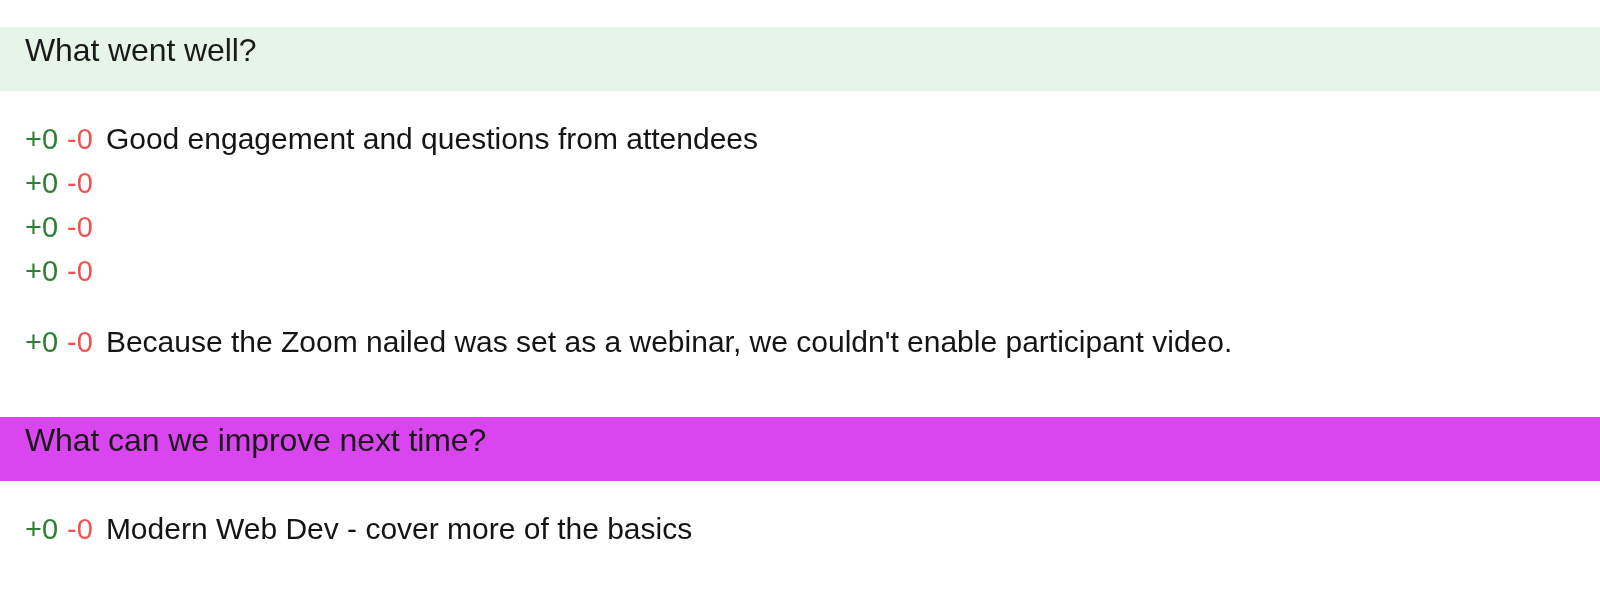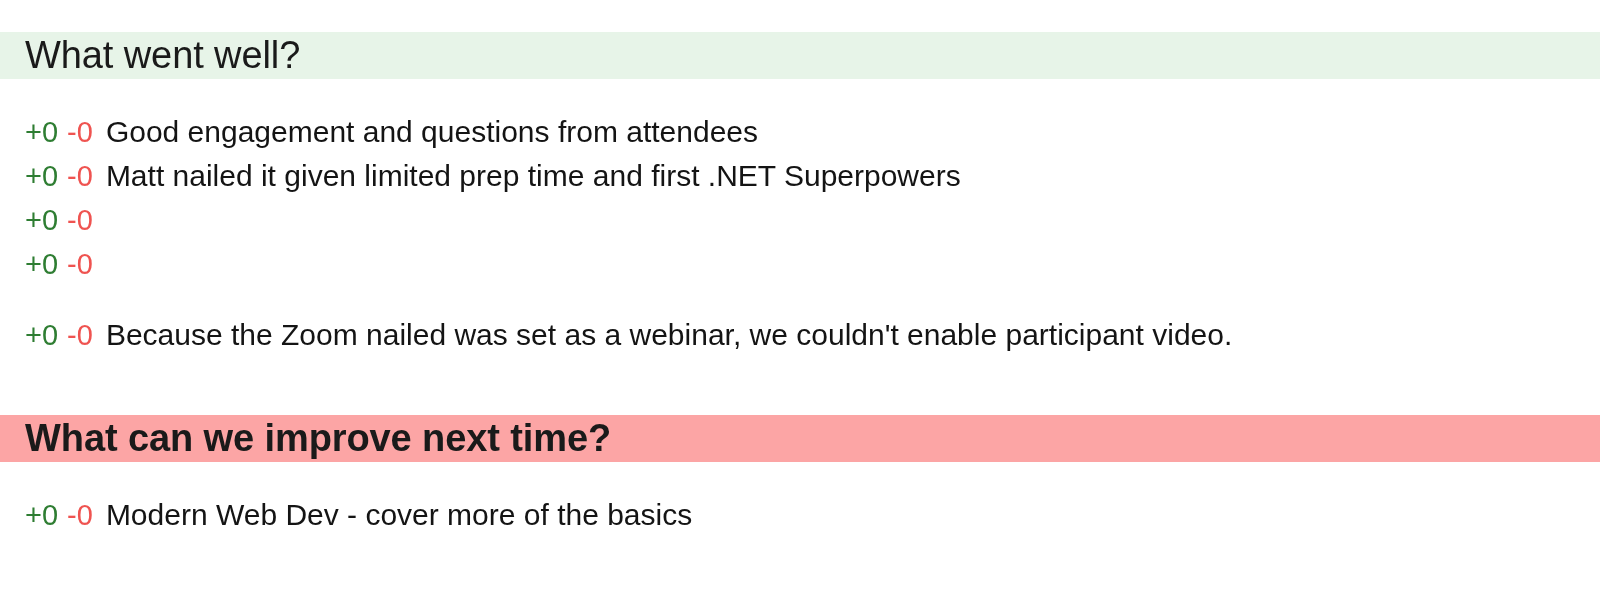--- a/index.html
+++ b/index.html
@@ -26,31 +26,31 @@
 
   .section {
     width: 100%;
   }
 
   
   .section-head {
     display: block;
     width: 100%;
     box-sizing: border-box;
-    padding: 6px 0 7px 25px;
-    font-size: 38px;
+    padding: 6px 0 24px 25px;
+    font-size: 32px;
     line-height: 34px;
     font-weight: 400;
     letter-spacing: -0.1px;
     color: #1a1a1a;
     white-space: nowrap;
   }
   .section-head.tint-green  { background: #e7f4e8; }
   .section-head.tint-pink   { background: #fdeaee; }
-  .section-head.tint-yellow { background: #fca5a5; font-weight: bold; }
+  .section-head.tint-yellow { background: #d946ef; }
 
   
   .items { padding: 0; margin: 0; list-style: none; }
 
   .item {
     display: flex;
     align-items: baseline;
     padding: 3px 0 3px 25px;
     font-size: 30px;
     line-height: 38px;
@@ -91,21 +91,20 @@
 
       <li class="item">
         <span class="vote vote-up">+0</span>
         <span class="vote vote-down">-0</span>
         <span class="item-text">Good engagement and questions from attendees</span>
       </li>
 
       <li class="item">
         <span class="vote vote-up">+0</span>
         <span class="vote vote-down">-0</span>
-        <span class="item-text">Matt nailed it given limited prep time and first .NET Superpowers</span>
       </li>
 
       <li class="item">
         <span class="vote vote-up">+0</span>
         <span class="vote vote-down">-0</span>
       </li>
 
       <li class="item">
         <span class="vote vote-up">+0</span>
         <span class="vote vote-down">-0</span>

